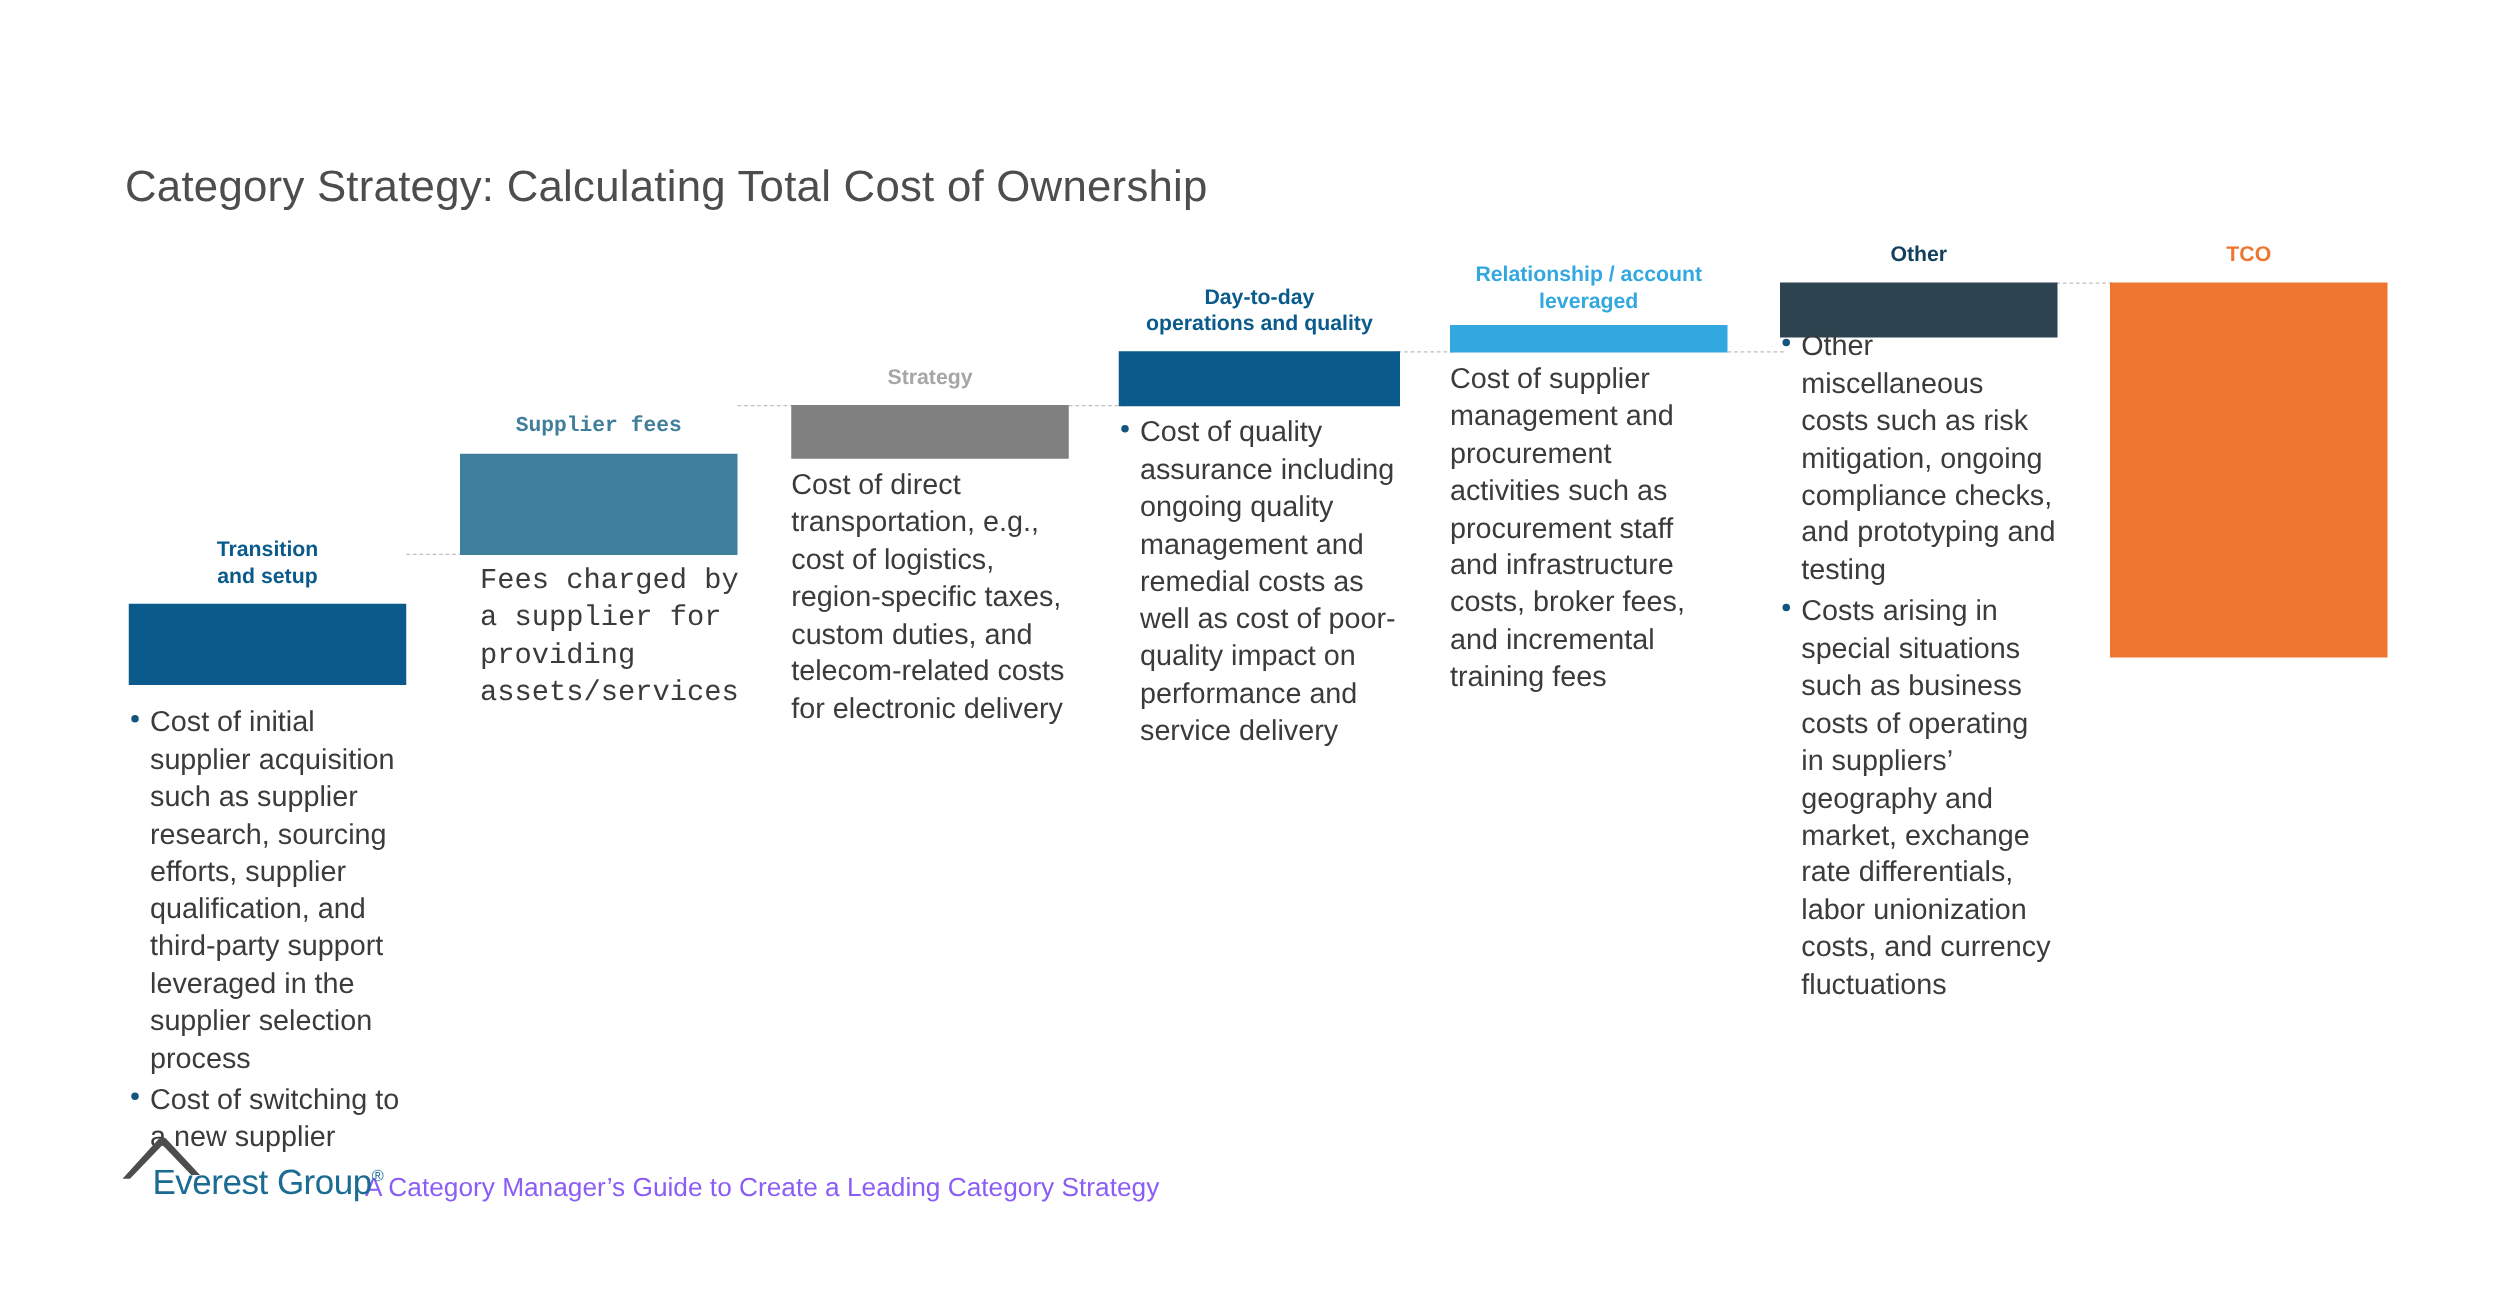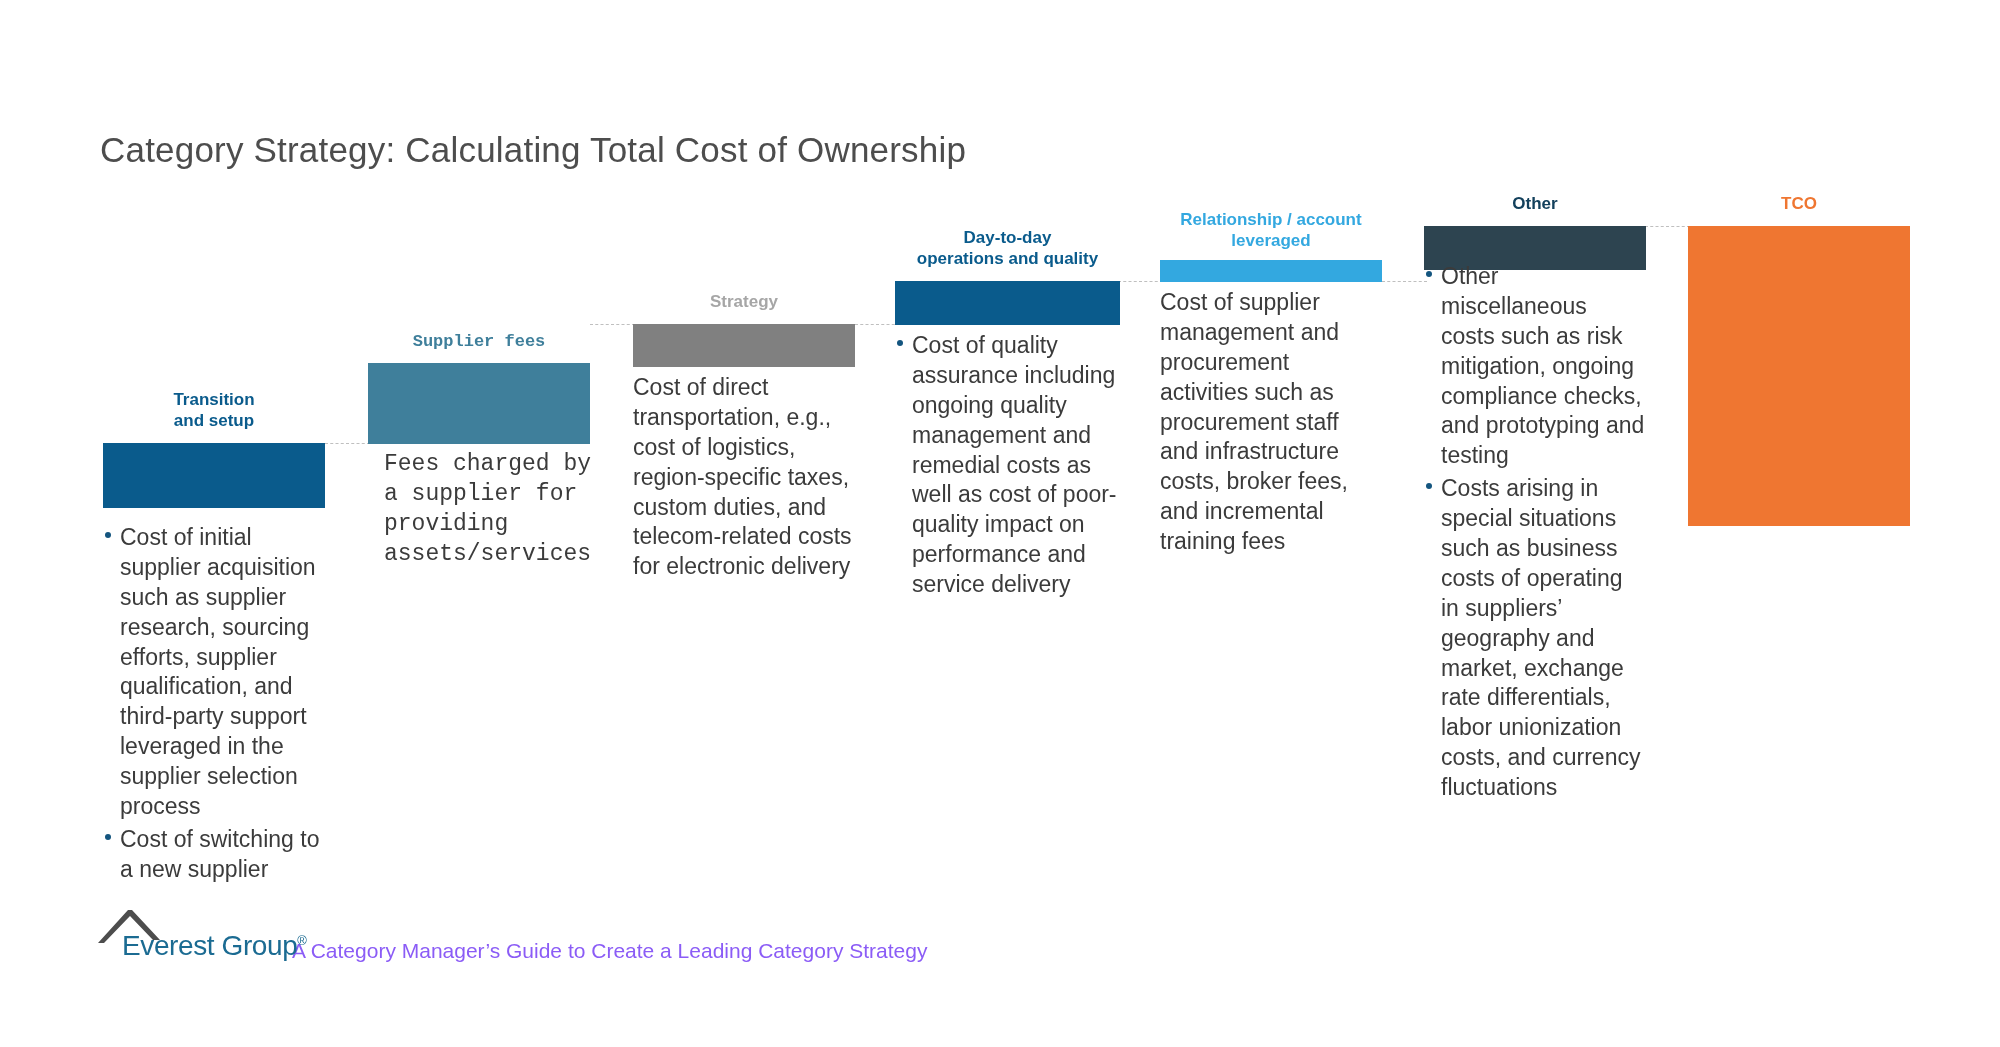--- a/index.html
+++ b/index.html
@@ -152,21 +152,21 @@
 
 <div id="waterfall">
 
   <div class="connector" style="left:325px; top:443px; width:45px;"></div>
   <div class="connector" style="left:590px; top:324px; width:45px;"></div>
   <div class="connector" style="left:855px; top:324px; width:45px;"></div>
   <div class="connector" style="left:1118px; top:281px; width:45px;"></div>
   <div class="connector" style="left:1382px; top:281px; width:45px;"></div>
   <div class="connector" style="left:1645px; top:226px; width:45px;"></div>
 
-  <div class="wf-col" style="left:103px; width:222px;">
+  <div class="wf-col" style="left:103px; width:222px;margin-top:40px;">
     <div class="wf-label" style="top:390px; color:#0a5b8c;">
       <div>Transition</div>
       <div>and setup</div>
     </div>
     <div class="wf-bar" style="top:443px; height:65px; background:#0a5b8c;"></div>
     <div class="wf-body" style="top:523px;">
       <ul>
         <li>Cost of initial supplier acquisition such as supplier research, sourcing efforts, supplier qualification, and third-party support leveraged in the supplier selection process</li>
         <li>Cost of switching to a new supplier</li>
       </ul>

